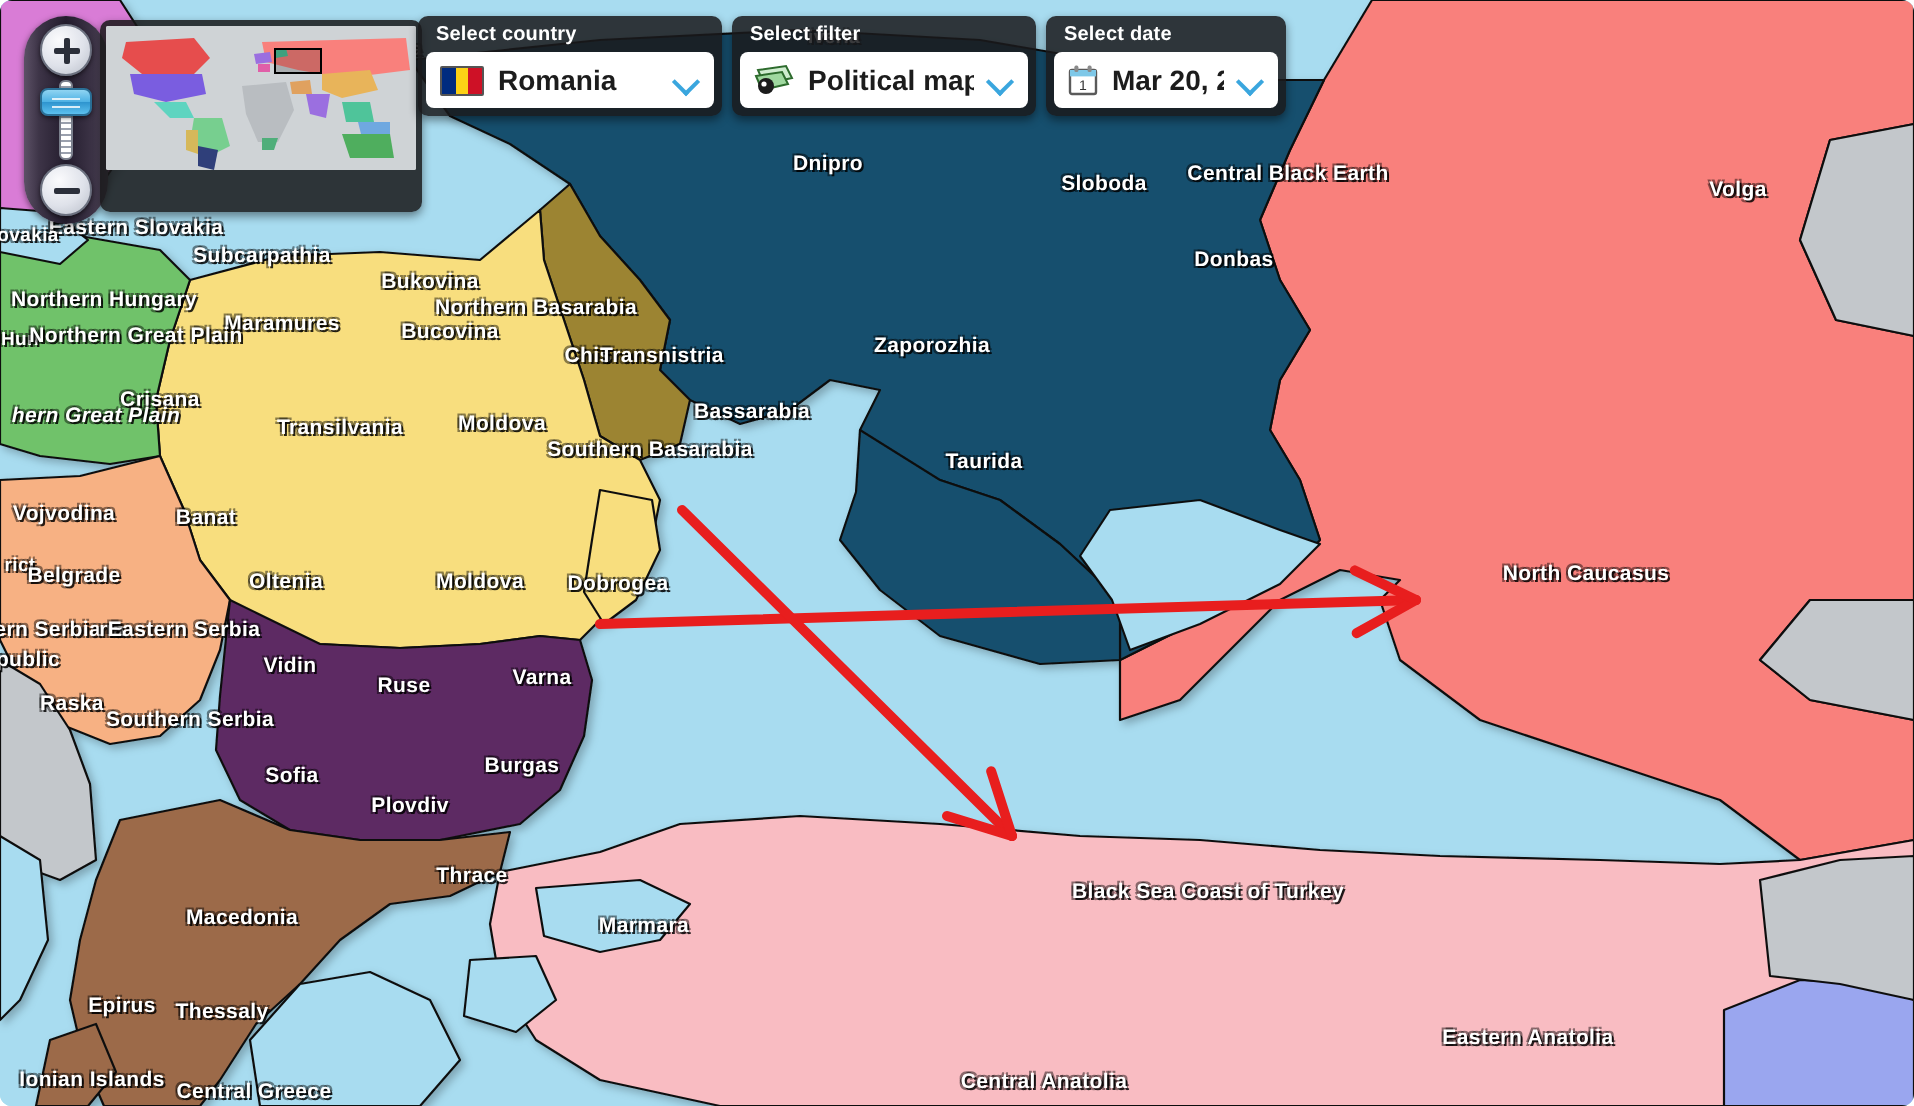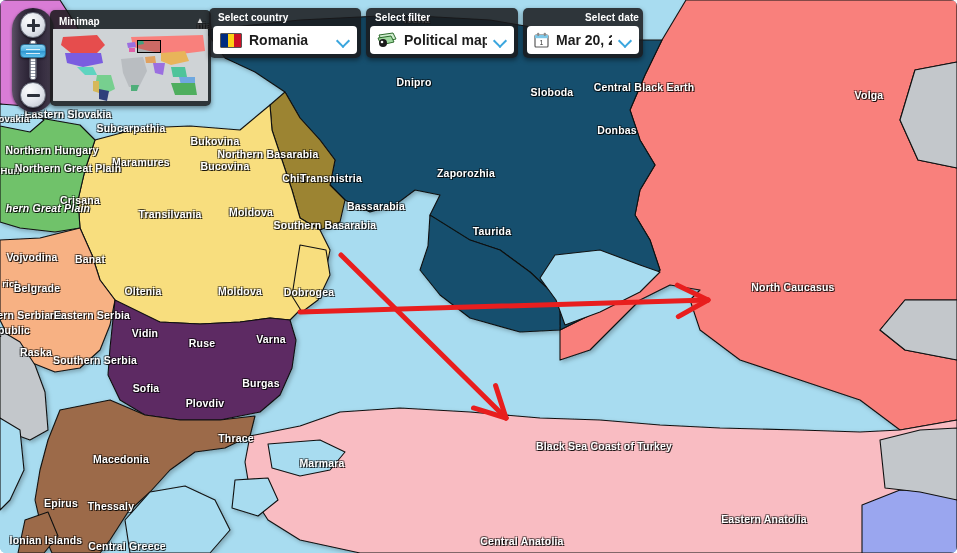--- a/index.html
+++ b/index.html
@@ -145,21 +145,21 @@
     width: 13px; height: 13px; flex: 0 0 13px; position: relative;
   }
   .chev::after {
     content: ""; position: absolute; left: 1px; top: 2px;
     width: 8px; height: 8px;
     border-right: 2.6px solid #3aa6de; border-bottom: 2.6px solid #3aa6de;
     transform: rotate(45deg);
   }
   #country-panel { left: 209px; width: 152px; }
   #filter-panel  { left: 366px; width: 152px; }
-  #date-panel    { left: 523px; width: 120px; text-align: right; }
+  #date-panel    { left: 523px; width: 120px; }
 
   .flag-icon {
     width: 22px; height: 15px; flex: 0 0 22px;
     display: flex; border: 1px solid #555; border-radius: 1px; overflow: hidden;
   }
   .flag-icon i { display: block; height: 100%; flex: 1; }
 
   .money-icon { width: 20px; height: 16px; flex: 0 0 20px; }
   .cal-icon   { width: 15px; height: 16px; flex: 0 0 15px; }
 </style>
@@ -241,21 +241,21 @@
         <div class="map-label" style="left: 325px; top: 225px;">Southern Basarabia</div>
         <div class="map-label" style="left: 414px; top: 82px;">Dnipro</div>
         <div class="map-label" style="left: 552px; top: 92px;">Sloboda</div>
         <div class="map-label" style="left: 644px; top: 87px;">Central Black Earth</div>
         <div class="map-label" style="left: 617px; top: 130px;">Donbas</div>
         <div class="map-label" style="left: 869px; top: 95px;">Volga</div>
         <div class="map-label" style="left: 466px; top: 173px;">Zaporozhia</div>
         <div class="map-label" style="left: 492px; top: 231px;">Taurida</div>
         <div class="map-label" style="left: 793px; top: 287px;">North Caucasus</div>
         <div class="map-label" style="left: 32px; top: 257px;">Vojvodina</div>
-        <div class="map-label" style="left: 72px; top: 259px; padding-left: 36px;">Banat</div>
+        <div class="map-label" style="left: 85px; top: 259px; padding-left: 36px;">Banat</div>
         <div class="map-label" style="left: 143px; top: 291px;">Oltenia</div>
         <div class="map-label" style="left: 240px; top: 291px;">Moldova</div>
         <div class="map-label" style="left: 309px; top: 292px;">Dobrogea</div>
         <div class="map-label sm" style="left: 10px; top: 283px;">rict</div>
         <div class="map-label" style="left: 37px; top: 288px;">Belgrade</div>
         <div class="map-label" style="left: 22px; top: 315px;">tern Serbia</div>
         <div class="map-label" style="left: 56px; top: 315px;">na</div>
         <div class="map-label" style="left: 92px; top: 315px;">Eastern Serbia</div>
         <div class="map-label" style="left: 14px; top: 330px;">public</div>
         <div class="map-label" style="left: 145px; top: 333px;">Vidin</div>
@@ -302,24 +302,20 @@
       <span class="pm plus"></span>
     </div>
     <div id="zoom-track"></div>
     <div id="zoom-thumb"></div>
     <div class="zoom-btn" id="zoom-out-button">
       <span class="pm minus"></span>
     </div>
   </div>
 
   <div id="minimap-panel">
-    <div id="minimap-header">
-      <span id="minimap-title">Minimap</span>
-      <span id="minimap-collapse-icon">▲</span>
-    </div>
     <div id="minimap-image">
       <svg id="minimap-svg" viewBox="0 0 155 72" xmlns="http://www.w3.org/2000/svg">
         <rect width="155" height="72" fill="#cfd3d6"></rect>
 
         <path fill="#f9807c" d="M78,8 L150,6 L152,22 L120,26 L96,22 L80,18 Z"></path>
 
         <path fill="#e64d4d" d="M10,8 L44,6 L52,16 L44,24 L18,24 L8,16 Z"></path>
 
         <path fill="#7a5de0" d="M12,24 L48,24 L50,34 L30,38 L14,34 Z"></path>
 

